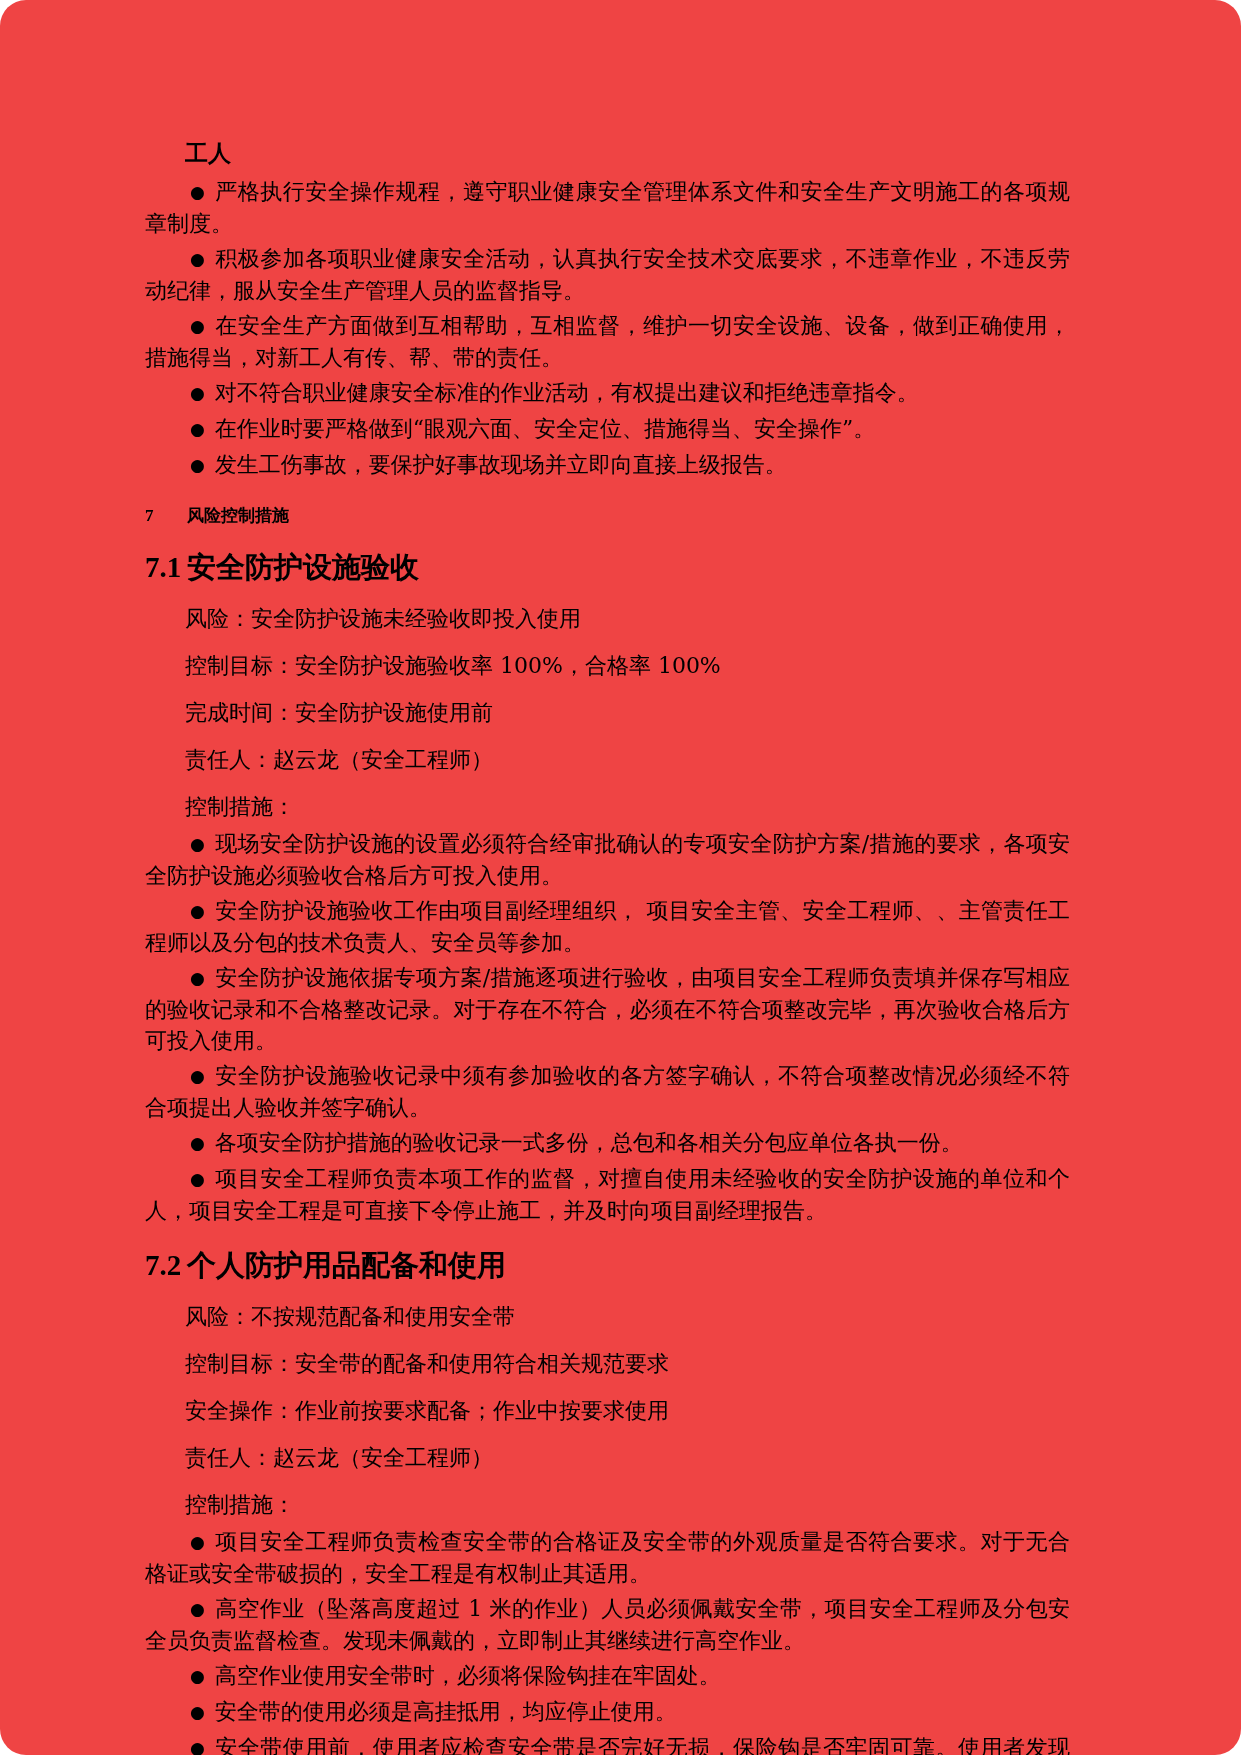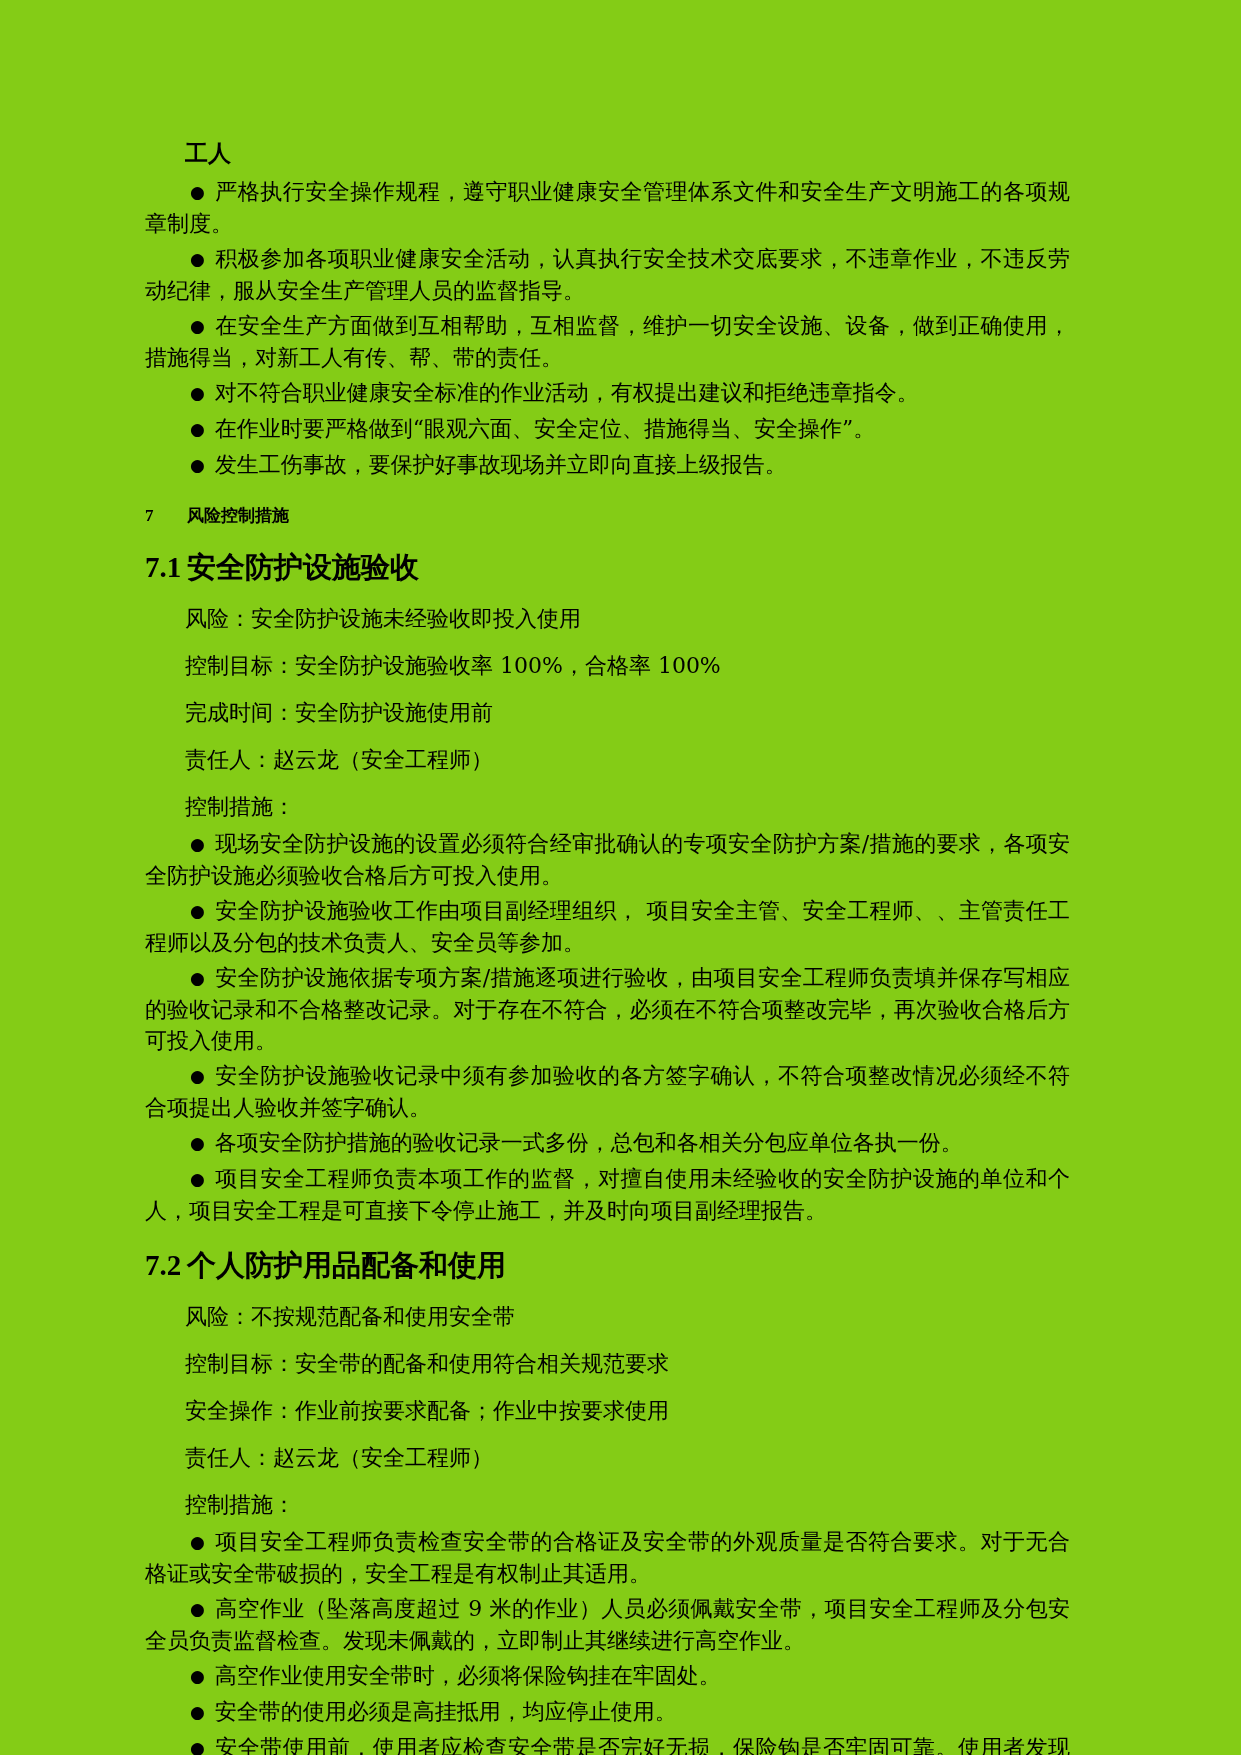--- a/index.html
+++ b/index.html
@@ -1,27 +1,28 @@
 <!DOCTYPE html>
 <html><head>
 <meta charset="utf-8">
 <style>
   html, body { margin: 0; padding: 0; background: #ffffff; }
   .page {
     position: relative;
     width: 1241px;
     height: 1755px;
     box-sizing: border-box;
-    background: #84cc16;
+    background: #ef4444;
     padding: 138px 175px 40px 145px;
     overflow: hidden;
     color: #000000;
     font-family: "DejaVu Serif", "Liberation Serif", serif;
     font-size: 22px;
     line-height: 31px;
+    border-radius: 26px;
   }
   .content { width: 925px; }
   p { margin: 0; padding: 0; }
 
   
   .h-worker {
     font-weight: bold;
     font-size: 23px;
     line-height: 30px;
     margin: 0 0 8px 0;
@@ -115,20 +116,20 @@
         <span class="h-num">7.2</span><span>个人防护用品配备和使用</span>
       </p>
 
       <p class="field-line">风险：不按规范配备和使用安全带</p>
       <p class="field-line">控制目标：安全带的配备和使用符合相关规范要求</p>
       <p class="field-line">安全操作：作业前按要求配备；作业中按要求使用</p>
       <p class="field-line">责任人：赵云龙（安全工程师）</p>
       <p class="field-line measures-label">控制措施：</p>
 
       <p class="bullet-para"><span class="dot">●</span><span>项目安全工程师负责检查安全带的合格证及安全带的外观质量是否符合要求。对于无合格证或安全带破损的，安全工程是有权制止其适用。</span></p>
-      <p class="bullet-para"><span class="dot">●</span><span>高空作业（坠落高度超过 9 米的作业）人员必须佩戴安全带，项目安全工程师及分包安全员负责监督检查。发现未佩戴的，立即制止其继续进行高空作业。</span></p>
+      <p class="bullet-para"><span class="dot">●</span><span>高空作业（坠落高度超过 1 米的作业）人员必须佩戴安全带，项目安全工程师及分包安全员负责监督检查。发现未佩戴的，立即制止其继续进行高空作业。</span></p>
       <p class="bullet-para"><span class="dot">●</span><span>高空作业使用安全带时，必须将保险钩挂在牢固处。</span></p>
       <p class="bullet-para"><span class="dot">●</span><span>安全带的使用必须是高挂抵用，均应停止使用。</span></p>
       <p class="bullet-para"><span class="dot">●</span><span>安全带使用前，使用者应检查安全带是否完好无损，保险钩是否牢固可靠。使用者发现安全带有任何问题时，均应停止使用，并向安全员报告。</span></p>
     </div>
 
   </div>
 </div>
 
 </body></html>

